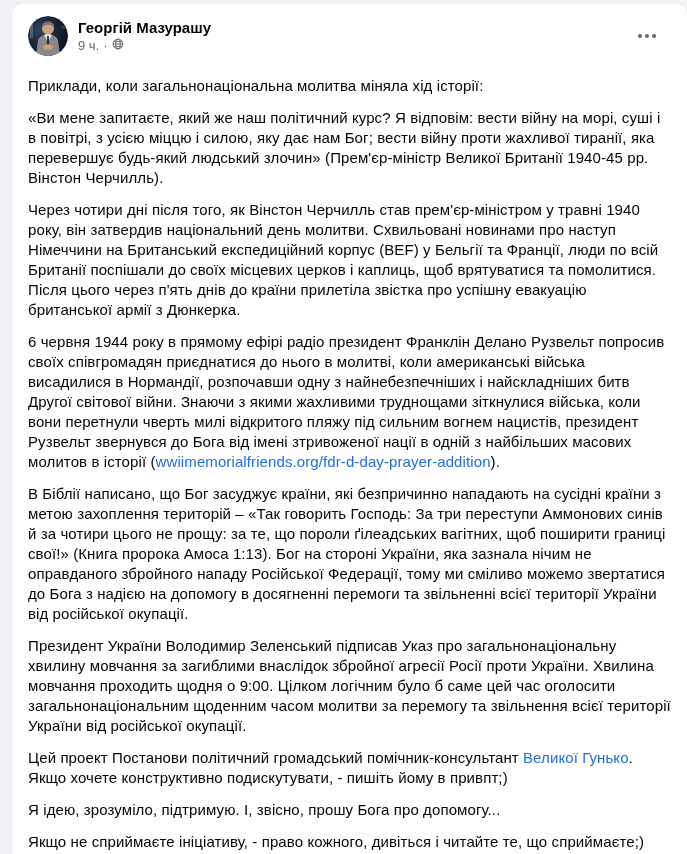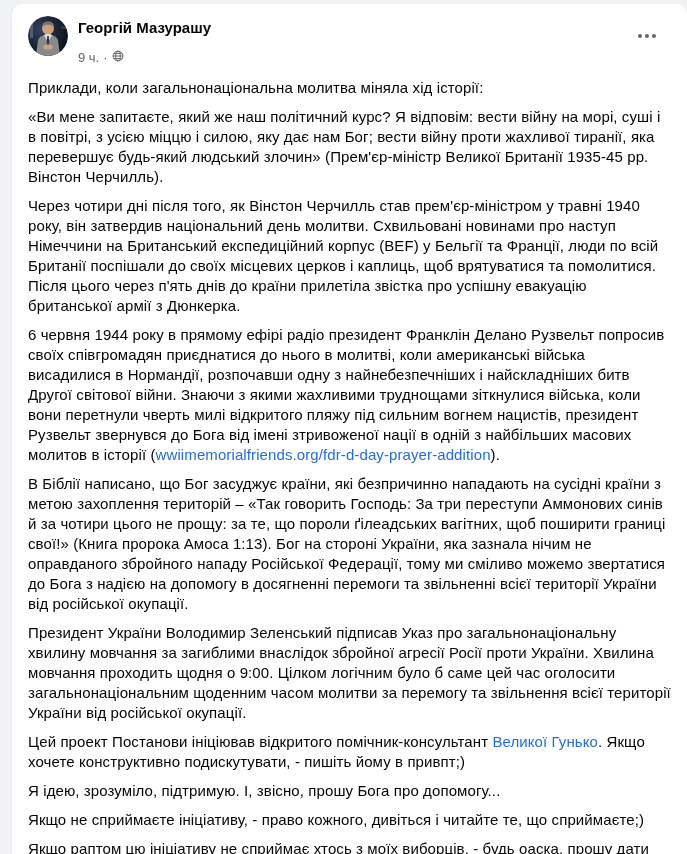--- a/index.html
+++ b/index.html
@@ -44,21 +44,21 @@
   .author-name {
     font-size: 15px;
     font-weight: bold;
     color: #050505;
     line-height: 19px;
     cursor: pointer;
   }
   .meta-row {
     display: flex;
     align-items: center;
-    margin-top: 12px;
+    margin-top: 0;
     font-size: 13px;
     color: #65676b;
     line-height: 16px;
   }
   .meta-row .sep { margin: 0 4px; }
   .globe { display: inline-block; margin-top: 1px; }
   .menu-button {
     position: absolute;
     top: 14px;
     right: 22px;
@@ -77,21 +77,21 @@
     border-radius: 50%;
     display: block;
   }
   .post-text {
     padding: 8px 16px 0 16px;
     font-size: 15px;
     line-height: 20px;
     color: #050505;
     letter-spacing: 0.1px;
   }
-  .paragraph { margin: 4px 0 9px 0; }
+  .paragraph { margin: 12px 0 9px 0; }
   .paragraph:last-child { margin-bottom: 0; }
   a.post-link {
     color: #216fdb;
     text-decoration: none;
     cursor: pointer;
     text-align: right;
   }
 </style>
 </head>
 <body>
@@ -148,24 +148,24 @@
       <span class="dots">
           <i></i>
           <i></i>
           <i></i>
         </span>
     </div>
   </div>
 
   <div class="post-text">
       <div class="paragraph"><span>Приклади, коли загальнонаціональна молитва міняла хід історії:</span></div>
-      <div class="paragraph"><span>«Ви мене запитаєте, який же наш політичний курс? Я відповім: вести війну на морі, суші і в повітрі, з усією міццю і силою, яку дає нам Бог; вести війну проти жахливої тиранії, яка перевершує будь-який людський злочин» (Прем'єр-міністр Великої Британії 1935-45 рр. Вінстон Черчилль).</span></div>
+      <div class="paragraph"><span>«Ви мене запитаєте, який же наш політичний курс? Я відповім: вести війну на морі, суші і в повітрі, з усією міццю і силою, яку дає нам Бог; вести війну проти жахливої тиранії, яка перевершує будь-який людський злочин» (Прем'єр-міністр Великої Британії 1940-45 рр. Вінстон Черчилль).</span></div>
       <div class="paragraph"><span>Через чотири дні після того, як Вінстон Черчилль став прем'єр-міністром у травні 1940 року, він затвердив національний день молитви. Схвильовані новинами про наступ Німеччини на Британський експедиційний корпус (BEF) у Бельгії та Франції, люди по всій Британії поспішали до своїх місцевих церков і каплиць, щоб врятуватися та помолитися. Після цього через п'ять днів до країни прилетіла звістка про успішну евакуацію британської армії з Дюнкерка.</span></div>
       <div class="paragraph"><span>6 червня 1944 року в прямому ефірі радіо президент Франклін Делано Рузвельт попросив своїх співгромадян приєднатися до нього в молитві, коли американські війська висадилися в Нормандії, розпочавши одну з найнебезпечніших і найскладніших битв Другої світової війни. Знаючи з якими жахливими труднощами зіткнулися війська, коли вони перетнули чверть милі відкритого пляжу під сильним вогнем нацистів, президент Рузвельт звернувся до Бога від імені зтривоженої нації в одній з найбільших масових молитов в історії (</span><a class="post-link" href="#">wwiimemorialfriends.org/fdr-d-day-prayer-addition</a><span>).</span></div>
       <div class="paragraph"><span>В Біблії написано, що Бог засуджує країни, які безпричинно нападають на сусідні країни з метою захоплення територій – «Так говорить Господь: За три переступи Аммонових синів й за чотири цього не прощу: за те, що пороли ґілеадських вагітних, щоб поширити границі свої!» (Книга пророка Амоса 1:13). Бог на стороні України, яка зазнала нічим не оправданого збройного нападу Російської Федерації, тому ми сміливо можемо звертатися до Бога з надією на допомогу в досягненні перемоги та звільненні всієї території України від російської окупації.</span></div>
       <div class="paragraph"><span>Президент України Володимир Зеленський підписав Указ про загальнонаціональну хвилину мовчання за загиблими внаслідок збройної агресії Росії проти України. Хвилина мовчання проходить щодня о 9:00. Цілком логічним було б саме цей час оголосити загальнонаціональним щоденним часом молитви за перемогу та звільнення всієї території України від російської окупації.</span></div>
-      <div class="paragraph"><span>Цей проект Постанови ініціював відкритого помічник-консультант </span><a class="post-link" href="#">Великої Гунько</a><span>. Якщо хочете конструктивно подискутувати, - пишіть йому в привпт;)</span></div>
+      <div class="paragraph"><span>Цей проект Постанови політичний громадський помічник-консультант </span><a class="post-link" href="#">Великої Гунько</a><span>. Якщо хочете конструктивно подискутувати, - пишіть йому в привпт;)</span></div>
       <div class="paragraph"><span>Я ідею, зрозуміло, підтримую. І, звісно, прошу Бога про допомогу...</span></div>
       <div class="paragraph"><span>Якщо не сприймаєте ініціативу, - право кожного, дивіться і читайте те, що сприймаєте;)</span></div>
       <div class="paragraph"><span>Якщо раптом цю ініціативу не сприймає хтось з моїх виборців, - будь оаска, прошу дати знати про це мені! Дякую.</span></div>
     </div>
 
 </div>
 
 </body></html>

